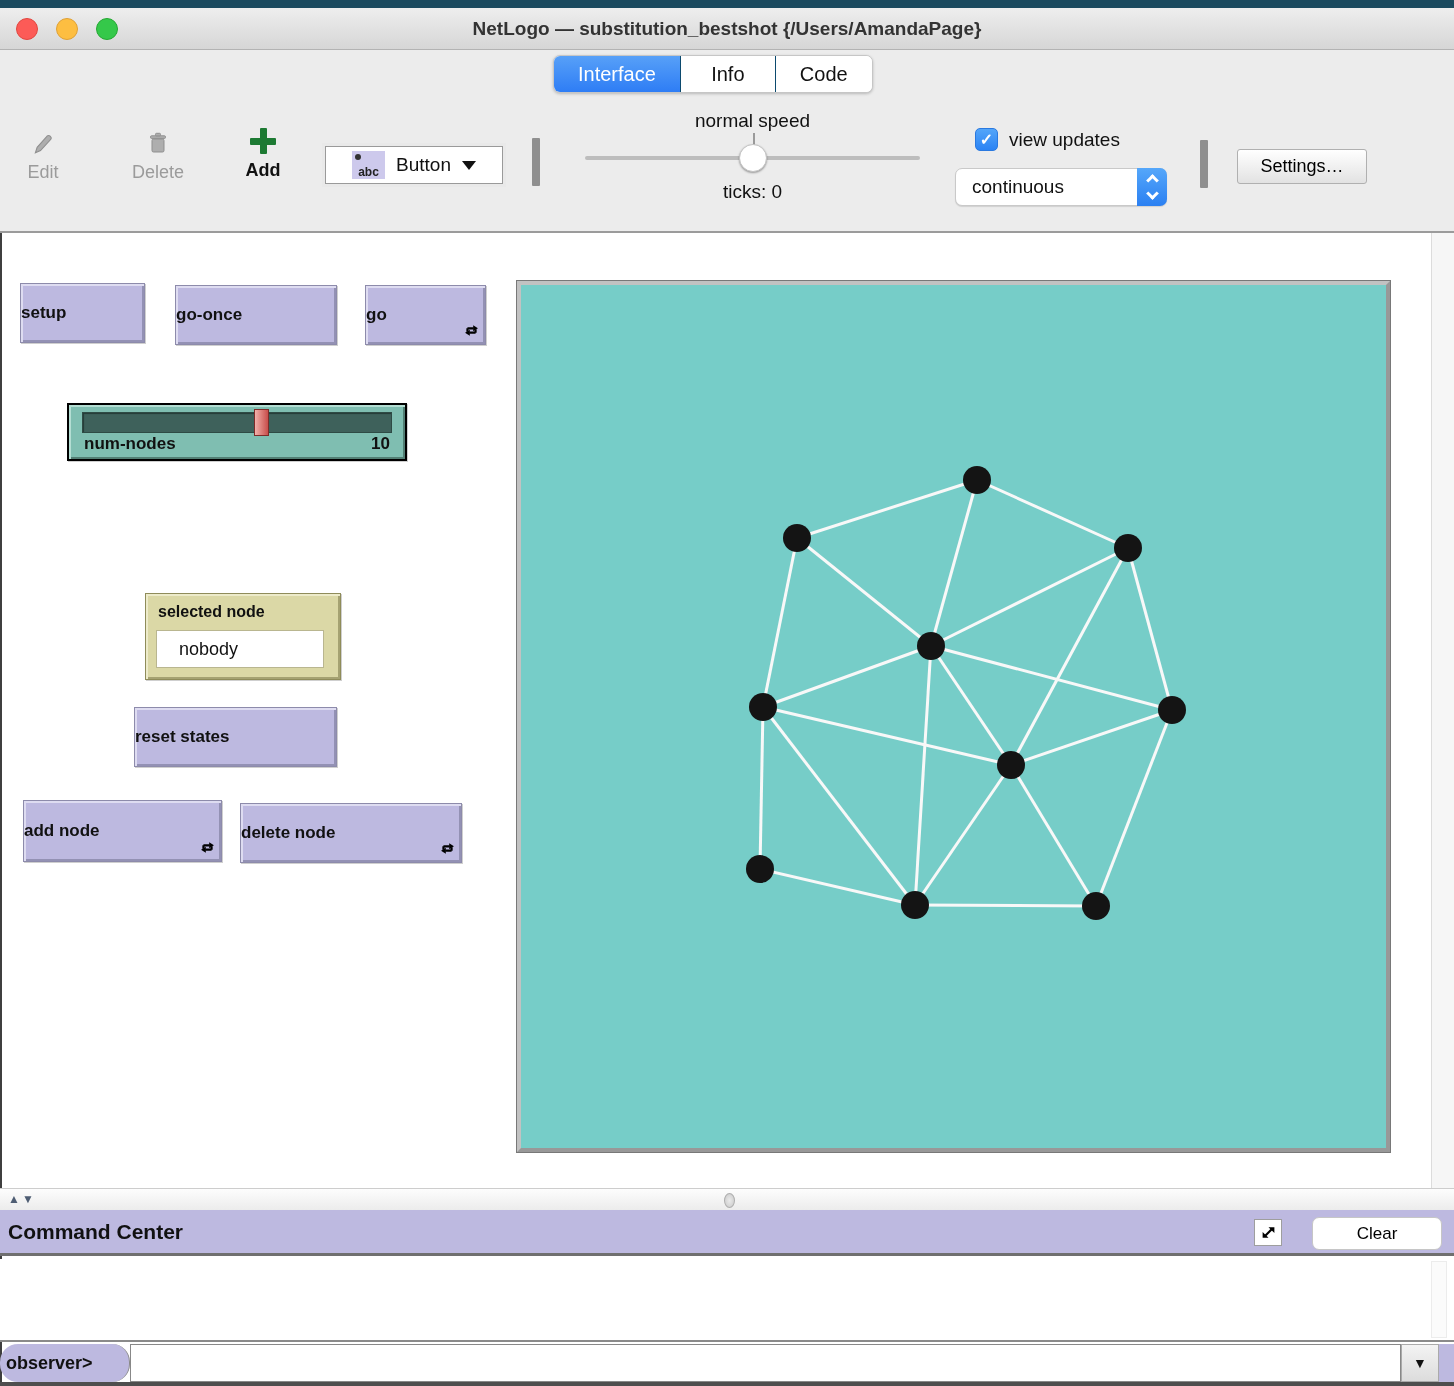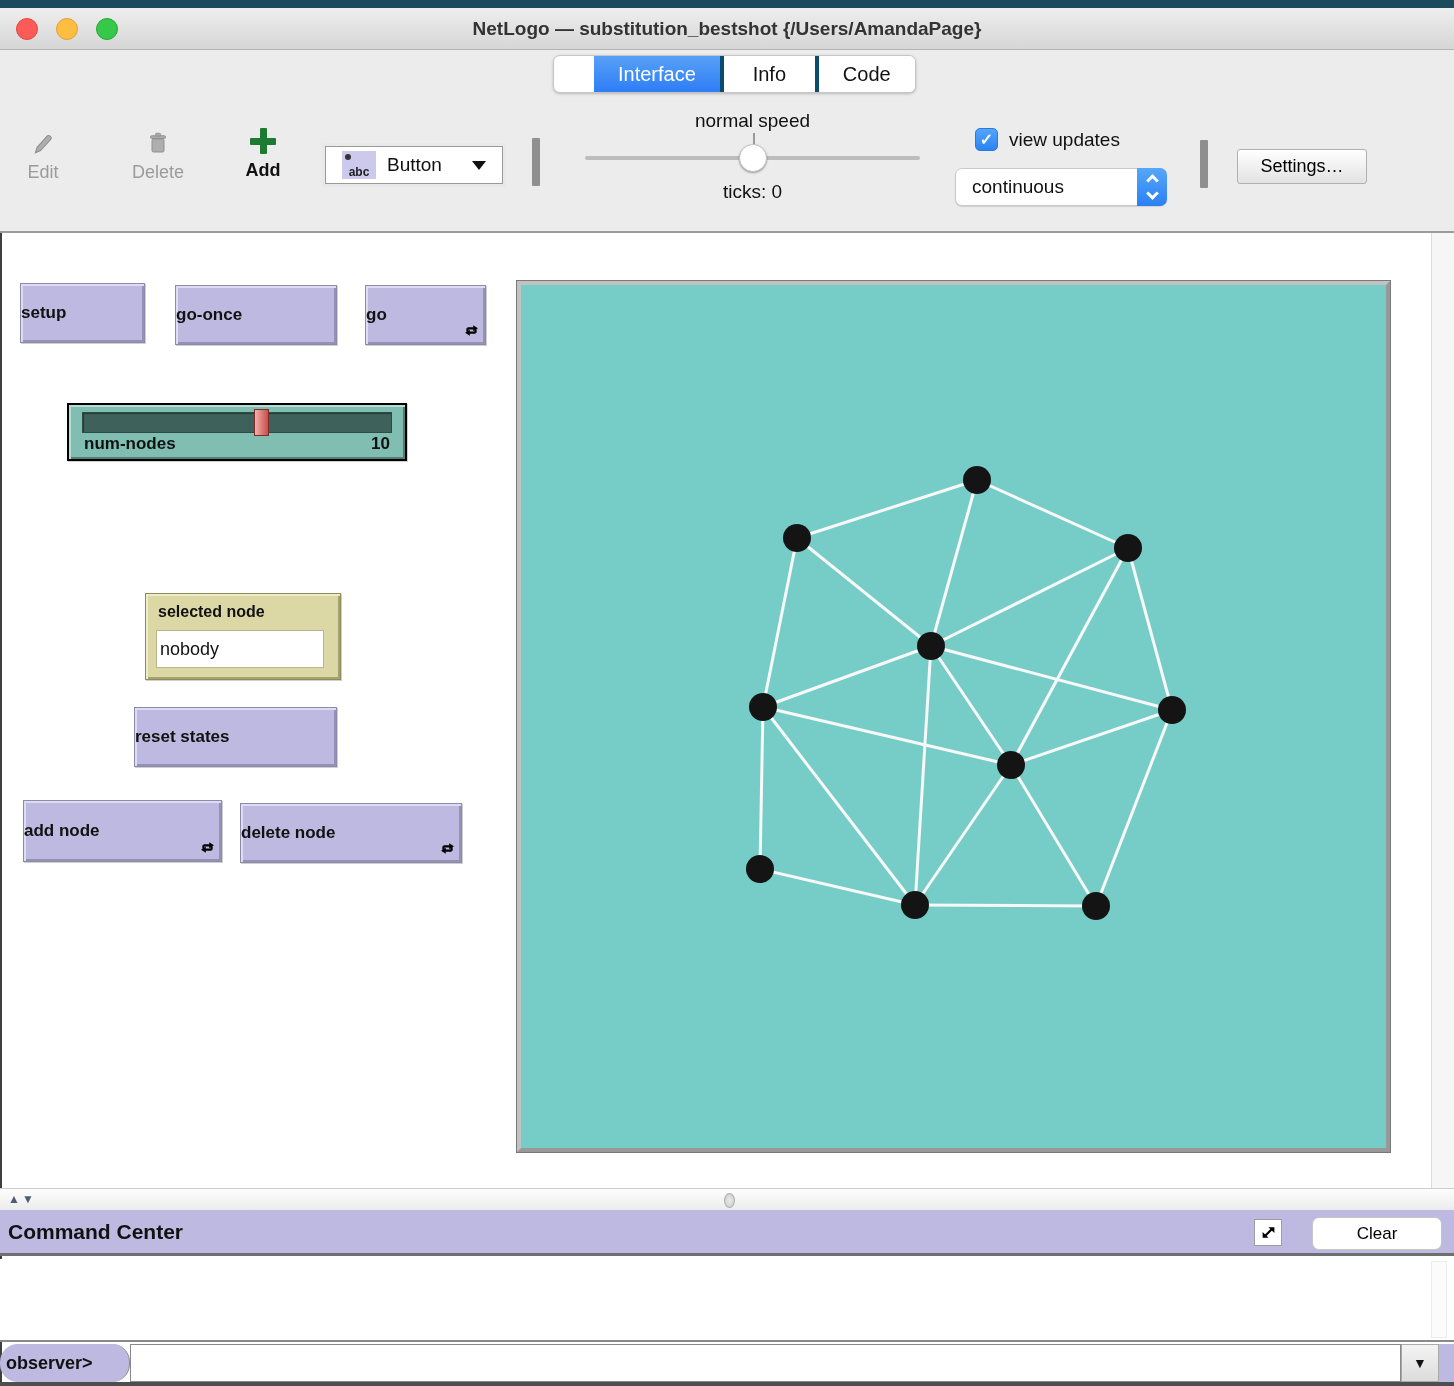--- a/index.html
+++ b/index.html
@@ -17,34 +17,34 @@
   .light.yellow { background: #fdbe41; border: 1px solid #e0a135; }
   .light.green { background: #35c84a; border: 1px solid #24a832; }
 
   .chrome { position: absolute; left: 0; top: 50px; width: 100%; height: 183px;
     background: #ececec; border-bottom: 2px solid #9b9b9b; }
 
   .tabs { position: absolute; left: 553px; top: 55px; height: 38px; display: flex;
     border-radius: 7px; overflow: hidden; border: 1px solid #c6c6c6; background: #fff;
     box-shadow: 0 1px 3px rgba(0,0,0,.22); }
   .tab { min-width: 95px; padding: 0 24px; display: flex; align-items: center; justify-content: center;
-    font-size: 20px; color: #111; background: #fff; border-left: 4px solid #0c4a6e; cursor: default; }
-  .tab:first-child { border-left: none; margin-left: 40px; }
+    font-size: 20px; color: #111; background: #fff; border-left: 1px solid #0c4a6e; cursor: default; }
+  .tab:first-child { border-left: none; }
   .tab.active { background: linear-gradient(#57a0f8, #2e7df5); color: #fff; }
 
   .tool { position: absolute; text-align: center; color: #9b9b9b; font-size: 18px; }
   .tool .ticon { height: 32px; display: flex; align-items: center; justify-content: center; margin-bottom: 3px; }
   .tool.enabled { color: #111; font-weight: 600; }
   .plus { position: relative; width: 26px; height: 26px; }
   .plus::before { content: ""; position: absolute; left: 0; top: 10px; width: 26px; height: 7px; background: #1d7a33; border-radius: 1px; }
   .plus::after  { content: ""; position: absolute; left: 10px; top: 0; width: 7px; height: 26px; background: #1d7a33; border-radius: 1px; }
 
   .wsel { position: absolute; left: 325px; top: 146px; width: 178px; height: 38px; background: #fff;
     border: 1px solid #9a9a9a; box-shadow: 0 0 0 3px #e9e9e9; display: flex; align-items: center;
-    gap: 11px; padding: 0 16px; font-size: 19px; }
+    gap: 11px; padding: 0 26px; font-size: 19px; }
   .wicon { width: 34px; height: 28px; background: #cdc9ec; display: flex; align-items: flex-end;
     justify-content: center; font-size: 12px; font-weight: 700; color: #222; position: relative; }
   .wicon::before { content: ""; position: absolute; left: 3px; top: 3px; width: 6px; height: 6px;
     background: #333; border-radius: 50%; }
   .caret { margin-left: auto; width: 0; height: 0; border-left: 7px solid transparent;
     border-right: 7px solid transparent; border-top: 9px solid #111; }
 
   .vsep { position: absolute; width: 8px; height: 48px; background: #8f8f8f; border-radius: 1px; }
 
   .speed { position: absolute; left: 585px; top: 110px; width: 335px; text-align: center; font-size: 19px; }
@@ -90,21 +90,21 @@
   .sthumb { position: absolute; top: -4px; width: 15px; height: 27px; margin-left: -8px;
     background: linear-gradient(90deg,#f2b0aa,#c84e4b); border: 1px solid #7e2b29; }
   .srow { position: absolute; left: 15px; right: 15px; bottom: 5px; display: flex;
     justify-content: space-between; font-size: 17px; font-weight: 600; }
 
   .nl-monitor { position: absolute; left: 145px; top: 593px; width: 196px; height: 87px;
     background: var(--monitor, #dbd8a6); border: 1px solid #8f8c5a;
     box-shadow: inset 2px 2px 0 #edebca, inset -2px -2px 0 #a5a272, 1px 1px 0 #cfcfcf; }
   .mlabel { margin: 9px 0 0 12px; font-size: 16px; font-weight: 600; }
   .mval { position: absolute; left: 10px; right: 16px; top: 36px; height: 38px; background: #fff;
-    border: 1px solid #b9b690; font-size: 18px; display: flex; align-items: center; padding-left: 3px; }
+    border: 1px solid #b9b690; font-size: 18px; display: flex; align-items: center; padding-left: 22px; }
 
   .view { position: absolute; left: 517px; top: 281px; width: 873px; height: 871px;
     border: 4px solid #989898; border-top-color: #c2c2c2; border-left-color: #c2c2c2;
     outline: 1px solid #787878; background: var(--canvas-bg, #76cdc8); }
   .view svg { position: absolute; left: 0; top: 0; width: 100%; height: 100%; display: block; }
 
   .scrollstrip { position: absolute; left: 1431px; top: 233px; width: 23px; height: 955px;
     background: #f6f6f6; border-left: 1px solid #dcdcdc; }
 
   .splitter { position: absolute; left: 0; top: 1188px; width: 100%; height: 22px;

